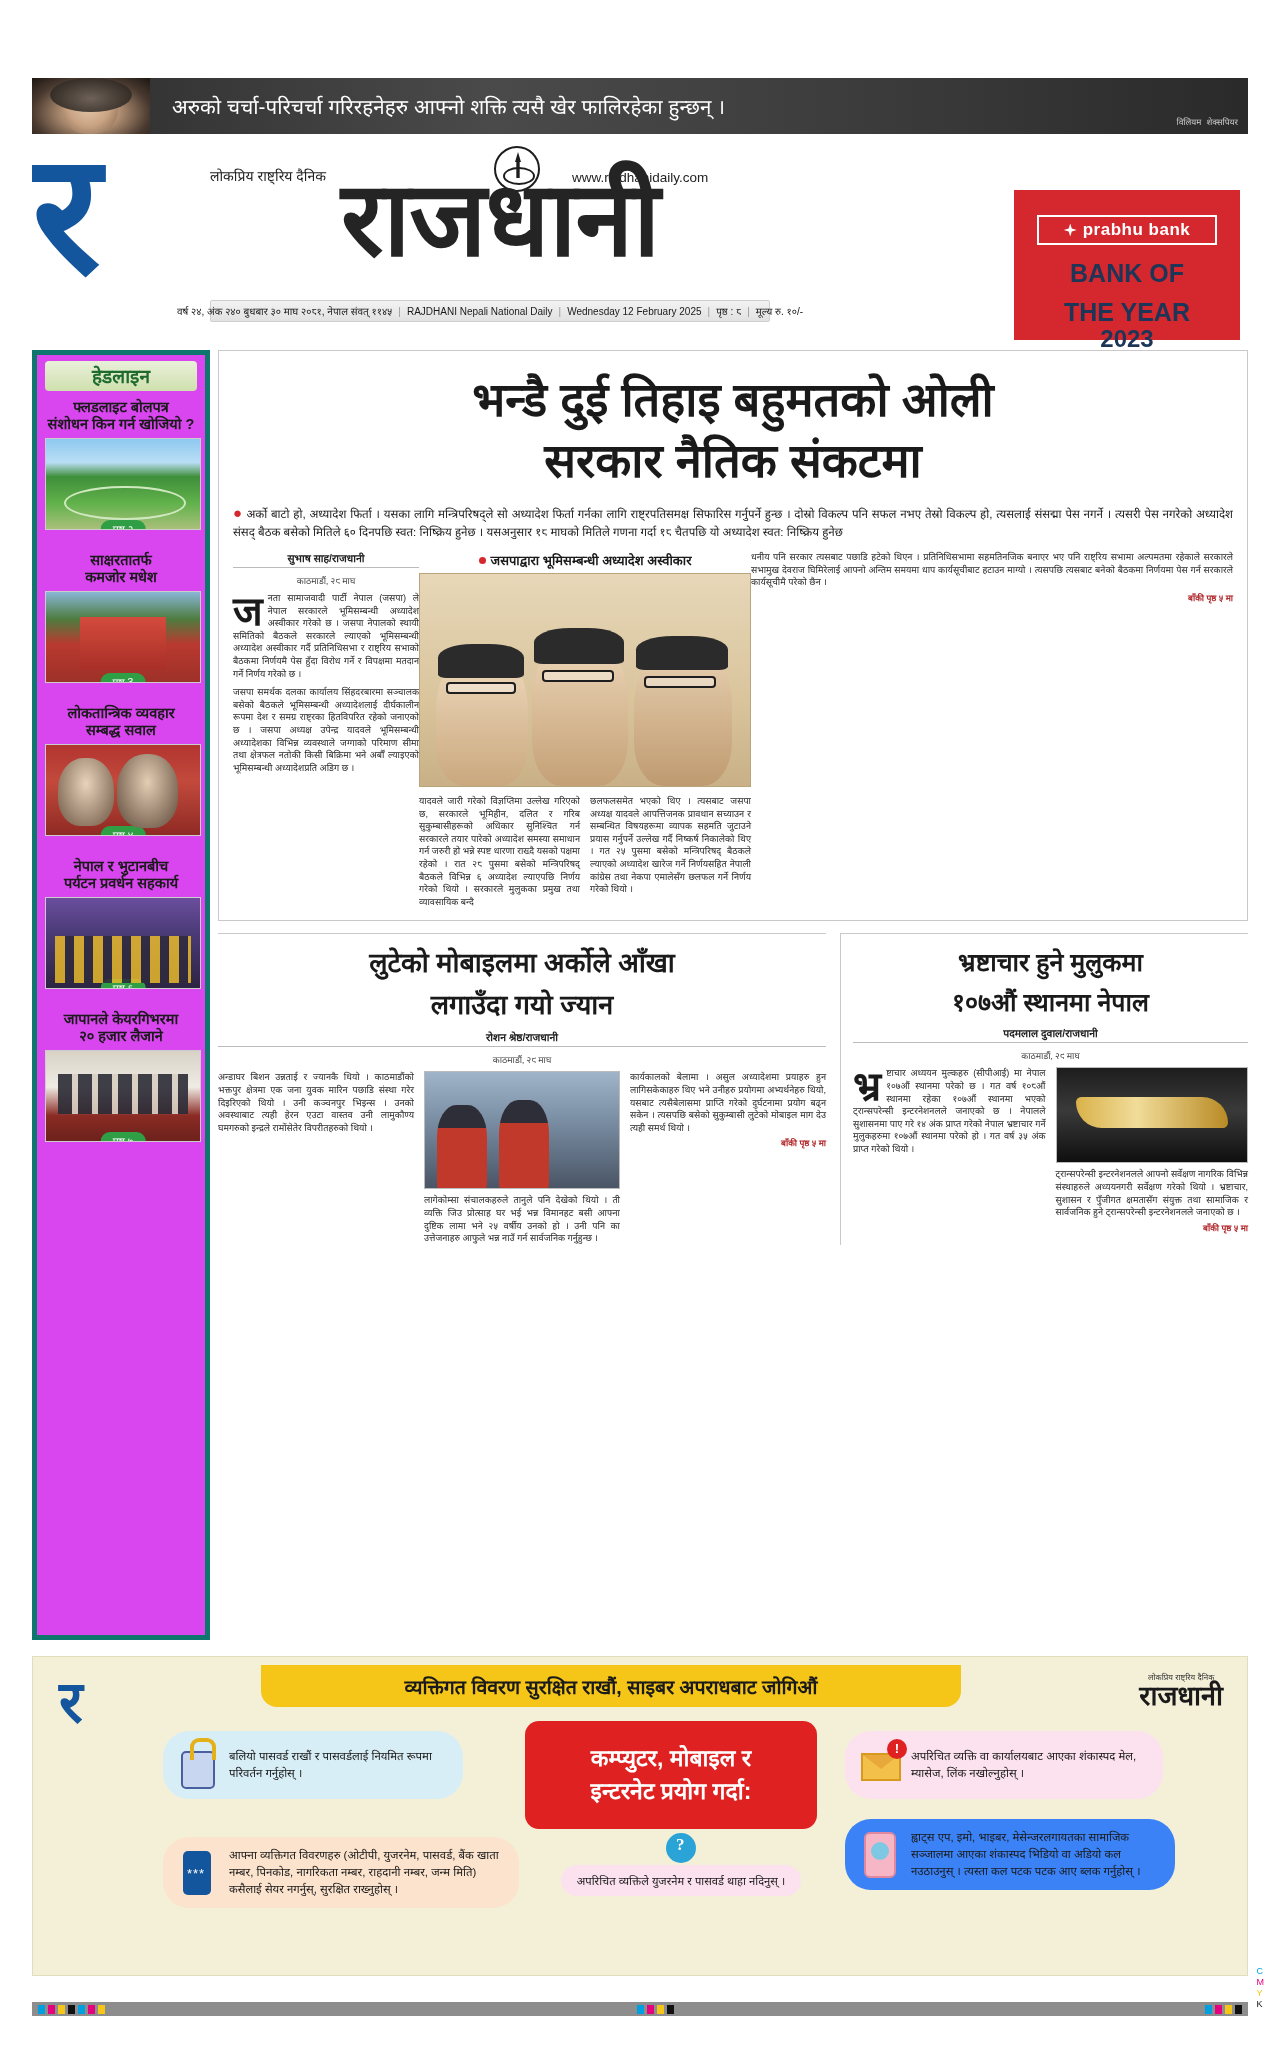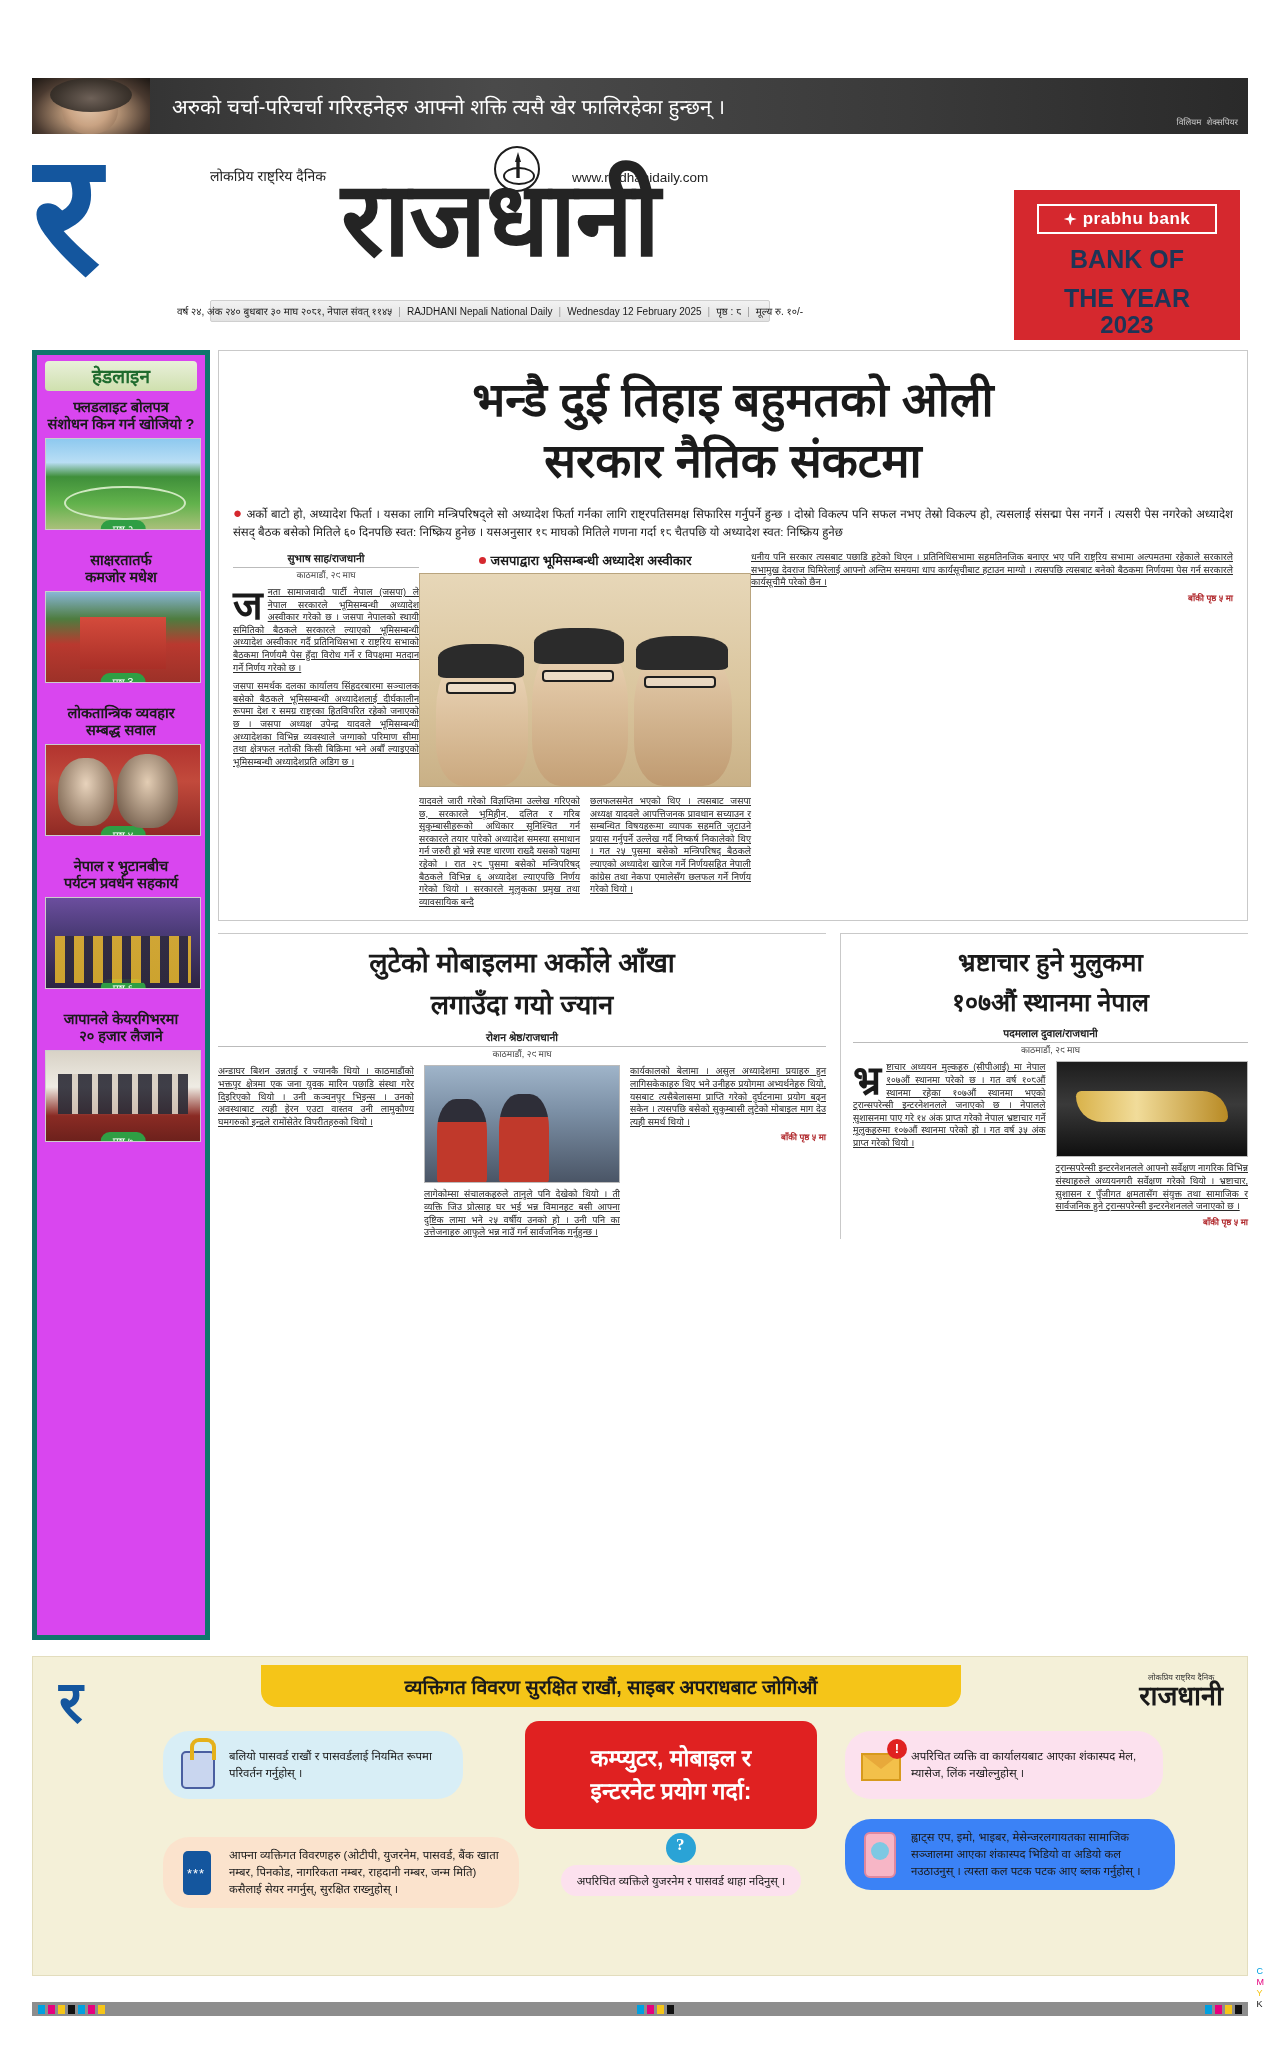--- a/index.html
+++ b/index.html
@@ -81,21 +81,21 @@
     border-radius: 2px; white-space: nowrap;
   }
   .info-sep { color:#999; }
 
   
   .bank-ad {
     position: absolute; left: 1014px; top: 190px; width: 226px; height: 150px;
     background: #d5282e; color: #fff; text-align: center; padding-top: 10px;
   }
   .bank-logo-box {
-    margin: 4px auto; width: 180px; height: 30px; border: 2px solid #fff;
+    margin: 15px auto; width: 180px; height: 30px; border: 2px solid #fff;
     display: flex; align-items: center; justify-content: center; gap: 6px;
   }
   .bank-diamond { width: 13px; height: 13px; background:#fff;
     clip-path: polygon(50% 0,62% 38%,100% 50%,62% 62%,50% 100%,38% 62%,0 50%,38% 38%); }
   .bank-logo-text { font-size: 17px; font-weight: 700; letter-spacing: .5px;
     font-family: "Liberation Sans", sans-serif; }
   .boty { color:#1d3557; font-weight:700; font-family:"Liberation Sans",sans-serif;
     font-size: 25px; line-height: 27px; margin-top: 12px; }
   .boty-year { color:#1d3557; font-weight:700; font-family:"Liberation Sans",sans-serif;
     font-size: 24px; line-height: 26px; }
@@ -159,26 +159,26 @@
   .lead-bullets {
     margin-top: 12px; font-size: 11.6px; line-height: 18px; color: #1a1a1a; text-align: justify;
     font-family: "Liberation Sans", sans-serif;
   }
   .bullet-dot { color: #d5282e; font-size: 15px; line-height: 0; }
 
   .lead-body { display: flex; margin-top: 10px; }
   .lead-col { flex: 0 0 186px; }
   .byline { text-align: center; font-size: 10.5px; font-weight: 700; color: #222;
     font-family: "Liberation Sans", sans-serif; border-bottom: 1px solid #bbb; padding-bottom: 2px; }
-  .byline-place { text-align: center; font-size: 9px; color: #444; margin: 0 0 5px;
-    font-family: Liberation Sans, sans-serif; }
+  .byline-place { text-align: center; font-size: 9px; color: #444; margin: 6px 0 5px;
+    font-family: Liberation Serif, serif; }
   .dropcap { float: left; font-size: 40px; line-height: 34px; font-weight: 700; padding: 2px 5px 0 0;
     font-family: "Liberation Sans", sans-serif; color:#1a1a1a; }
   .para { font-size: 9.2px; line-height: 12.6px; text-align: justify; color: #2a2a2a;
-    font-family: "Liberation Sans", sans-serif; text-decoration: underline; }
+    font-family: "Liberation Sans", sans-serif; }
   .cartoon-wrap { flex: 0 0 332px; }
   .cartoon-cap {
     display:flex; align-items:center; gap:5px; justify-content:center;
     font-size: 13px; font-weight: 700; color:#1a1a1a; margin-bottom: 4px;
     font-family: "Liberation Sans", sans-serif;
   }
   .cap-dot { width:7px; height:7px; background:#d5282e; border-radius:50%; display:inline-block; }
   .cartoon {
     width: 332px; height: 214px; position: relative; overflow: hidden;
     background: linear-gradient(180deg,#e7d7b8 0%,#d9c49c 60%,#c9b086 100%);

